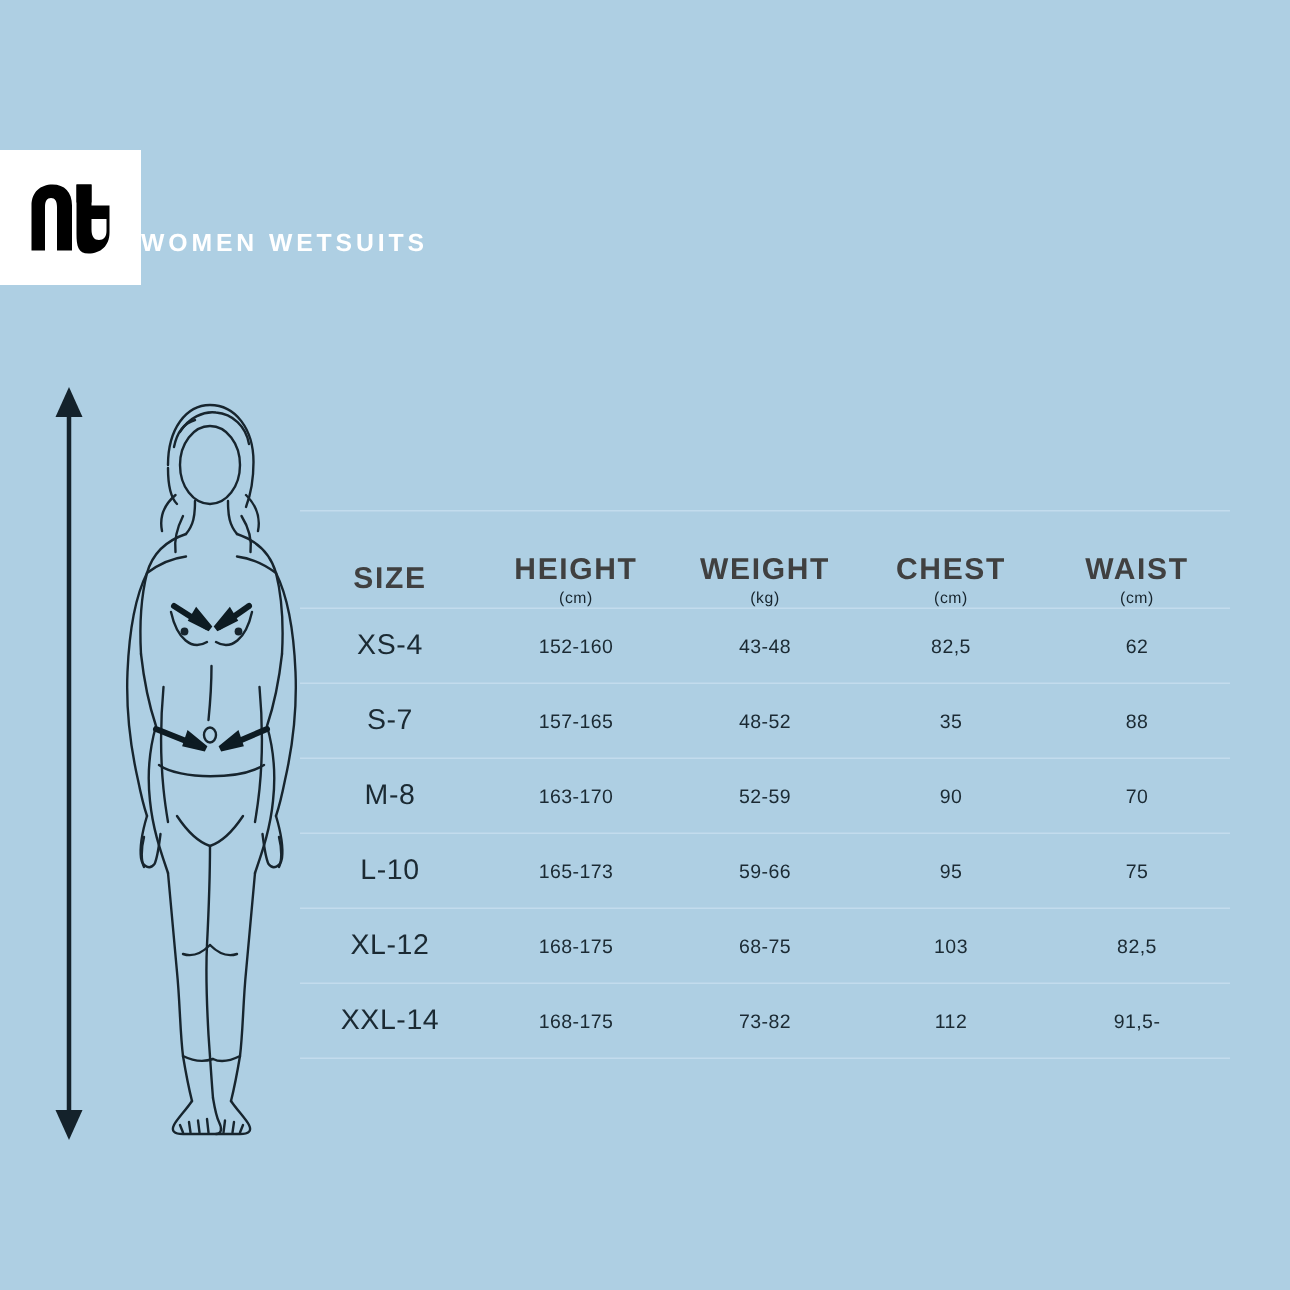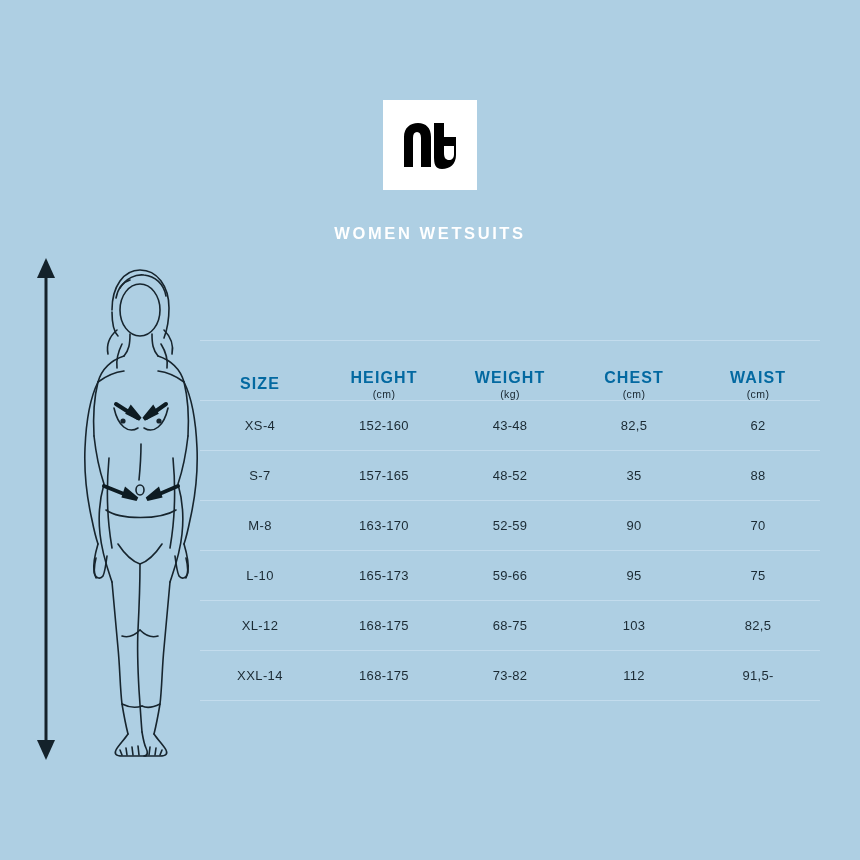--- a/index.html
+++ b/index.html
@@ -15,21 +15,21 @@
     position: relative;
   }
 
   
   #logo-block {
     position: absolute;
     left: 0;
     right: 0;
     top: 100px;
     display: flex;
-    flex-direction: column;
+    flex-direction: row;
     align-items: center;
   }
   #logo-mark {
     width: 94px;
     height: 90px;
     background: #ffffff;
     display: flex;
     align-items: center;
     justify-content: center;
   }
@@ -89,37 +89,37 @@
     vertical-align: middle;
   }
   .col-size   { width: 120px; }
   .col-height { width: 128px; }
   .col-weight { width: 124px; }
   .col-chest  { width: 124px; }
   .col-waist  { width: 124px; }
 
   .head-main {
     display: block;
-    font-size: 16px;
+    font-size: 20px;
     font-weight: 700;
     letter-spacing: 1.1px;
-    color: #0369a1;
+    color: #404040;
     line-height: 1.15;
     margin-top: 28px;
   }
   .head-unit {
     display: block;
     font-size: 10.5px;
     font-weight: 400;
     color: #16242d;
     letter-spacing: 0.4px;
     margin-top: 1px;
   }
   .cell-size {
-    font-size: 13px;
+    font-size: 19px;
     font-weight: 700;
     color: #16242d;
     letter-spacing: 0.4px;
   }
   .cell-val {
     font-size: 13px;
     color: #16242d;
     letter-spacing: 0.3px;
   }
   #size-table tbody tr:last-child td { border-bottom: 1px solid #c3dced; }

